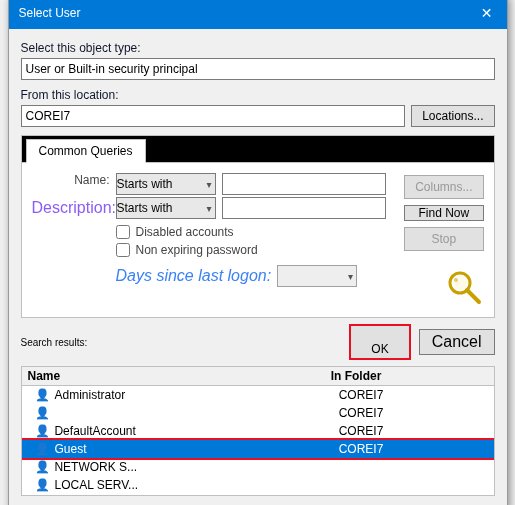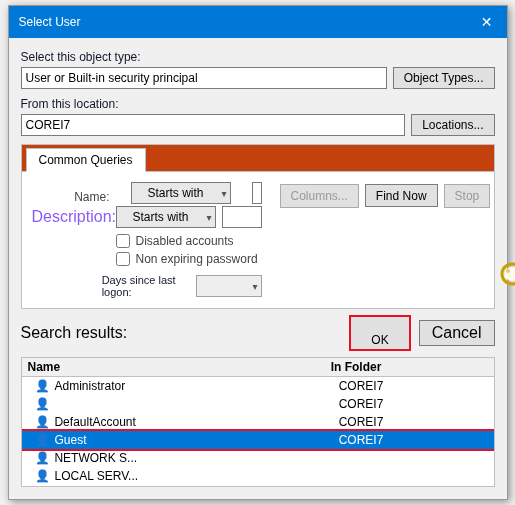--- a/index.html
+++ b/index.html
@@ -78,21 +78,21 @@
     }
     .btn:disabled { color: #999; cursor: default; background: #e8e8e8; }
     .tab-container {
       border: 1px solid #c0c0c0;
       margin-top: 8px;
       background: white;
     }
     .tab-header {
       display: flex;
       border-bottom: 1px solid #c0c0c0;
-      background: #c2410c;
+      background: #000000;
     }
     .tab {
       padding: 4px 12px;
       font-size: 12px;
       border: 1px solid #c0c0c0;
       border-bottom: none;
       background: white;
       margin-top: 2px;
       margin-left: 4px;
       cursor: pointer;
@@ -110,21 +110,21 @@
     }
     .select-wrapper {
       position: relative;
       display: inline-block;
     }
     .select-wrapper select {
       height: 22px;
       border: 1px solid #7a7a7a;
       background: #e8e8e8;
       font-size: 12px;
-      padding: 0 18px 0 16px;
+      padding: 0 18px 0 0;
       appearance: none;
       -webkit-appearance: none;
       cursor: pointer;
       width: 100%;
     }
     .select-wrapper::after {
       content: '▾';
       position: absolute;
       right: 4px;
       top: 50%;
@@ -154,21 +154,21 @@
       height: 14px;
     }
     .search-results-bar {
       display: flex;
       align-items: center;
       justify-content: flex-end;
       padding: 6px 0;
       gap: 8px;
     }
     .search-results-label {
-      font-size: 16px;
+      font-size: 10px;
       flex: 1;
     }
     .ok-btn {
       height: 26px;
       padding: 16px 20px;
       border: 2px solid #e81123;
       background: #e1e1e1;
       font-size: 12px;
       cursor: pointer;
       font-weight: normal;
@@ -195,26 +195,27 @@
     }
     .results-table td {
       padding: 2px 14px;
     }
     .results-table tr.selected td {
       background: #0078d7;
       color: white;
     }
     .right-panel {
       display: flex;
+      flex-direction: column;
       gap: 6px;
       margin-left: 10px;
       padding-top: 2px;
     }
     .find-now-btn {
-      height: 23px;
+      height: 16px;
       padding: 0 10px;
       border: 1px solid #7a7a7a;
       background: #e1e1e1;
       font-size: 12px;
       cursor: pointer;
       white-space: nowrap;
     }
     .columns-btn, .stop-btn {
       height: 24px;
       padding: 0 10px;
@@ -241,41 +242,40 @@
     <span>Select User</span>
     <button class="title-bar-close">✕</button>
   </div>
 
   <div class="dialog-body">
 
     <div class="form-row">
       <div class="form-label">Select this object type:</div>
       <div class="form-row-inline">
         <input class="text-input" type="text" readonly="" value="User or Built-in security principal" style="">
-        <button class="btn">Object Types...</button>
       </div>
     </div>
 
     <div class="form-row">
       <div class="form-label">From this location:</div>
       <div class="form-row-inline">
         <input class="text-input" type="text" readonly="" value="COREI7" style="">
         <button class="btn">Locations...</button>
       </div>
     </div>
 
     <div class="tab-container">
       <div class="tab-header">
         <div class="tab active">Common Queries</div>
       </div>
       <div class="tab-content">
         <div style="display:flex; gap:8px;">
           <div style="flex:1;">
 
-            <div style="display:flex; align-items:flex-end; gap:21px; margin-bottom:2px;">
+            <div style="display:flex; align-items:flex-start; gap:6px; margin-bottom:2px;">
               <span style="width:78px; text-align:right; color:#444; font-size:12px;">Name:</span>
               <div class="select-wrapper" style="width:100px;">
                 <select>
                   <option>Starts with</option>
                   <option>Is (exactly)</option>
                 </select>
               </div>
               <input class="query-text-input" type="text" style="flex: 1 1 0%;">
             </div>
 
@@ -294,21 +294,21 @@
               <input type="checkbox" id="disabled" style="">
               <label for="disabled">Disabled accounts</label>
             </div>
             <div class="checkbox-row">
               <input type="checkbox" id="nonexp" style="">
               <label for="nonexp">Non expiring password</label>
             </div>
 
             <div style="display:flex; align-items:center; gap:6px; margin-top:8px;">
               <span style="width:78px;"></span>
-              <span style="font-size:11px; color:#0f172a;">Days since last logon:</span>
+              <span style="font-size:16px; color:#3b82f6;font-style:italic;">Days since last logon:</span>
               <div class="select-wrapper" style="width:80px;">
                 <select disabled="">
                   <option></option>
                 </select>
               </div>
             </div>
           </div>
 
           <div class="right-panel">
             <button class="columns-btn" disabled="">Columns...</button>

